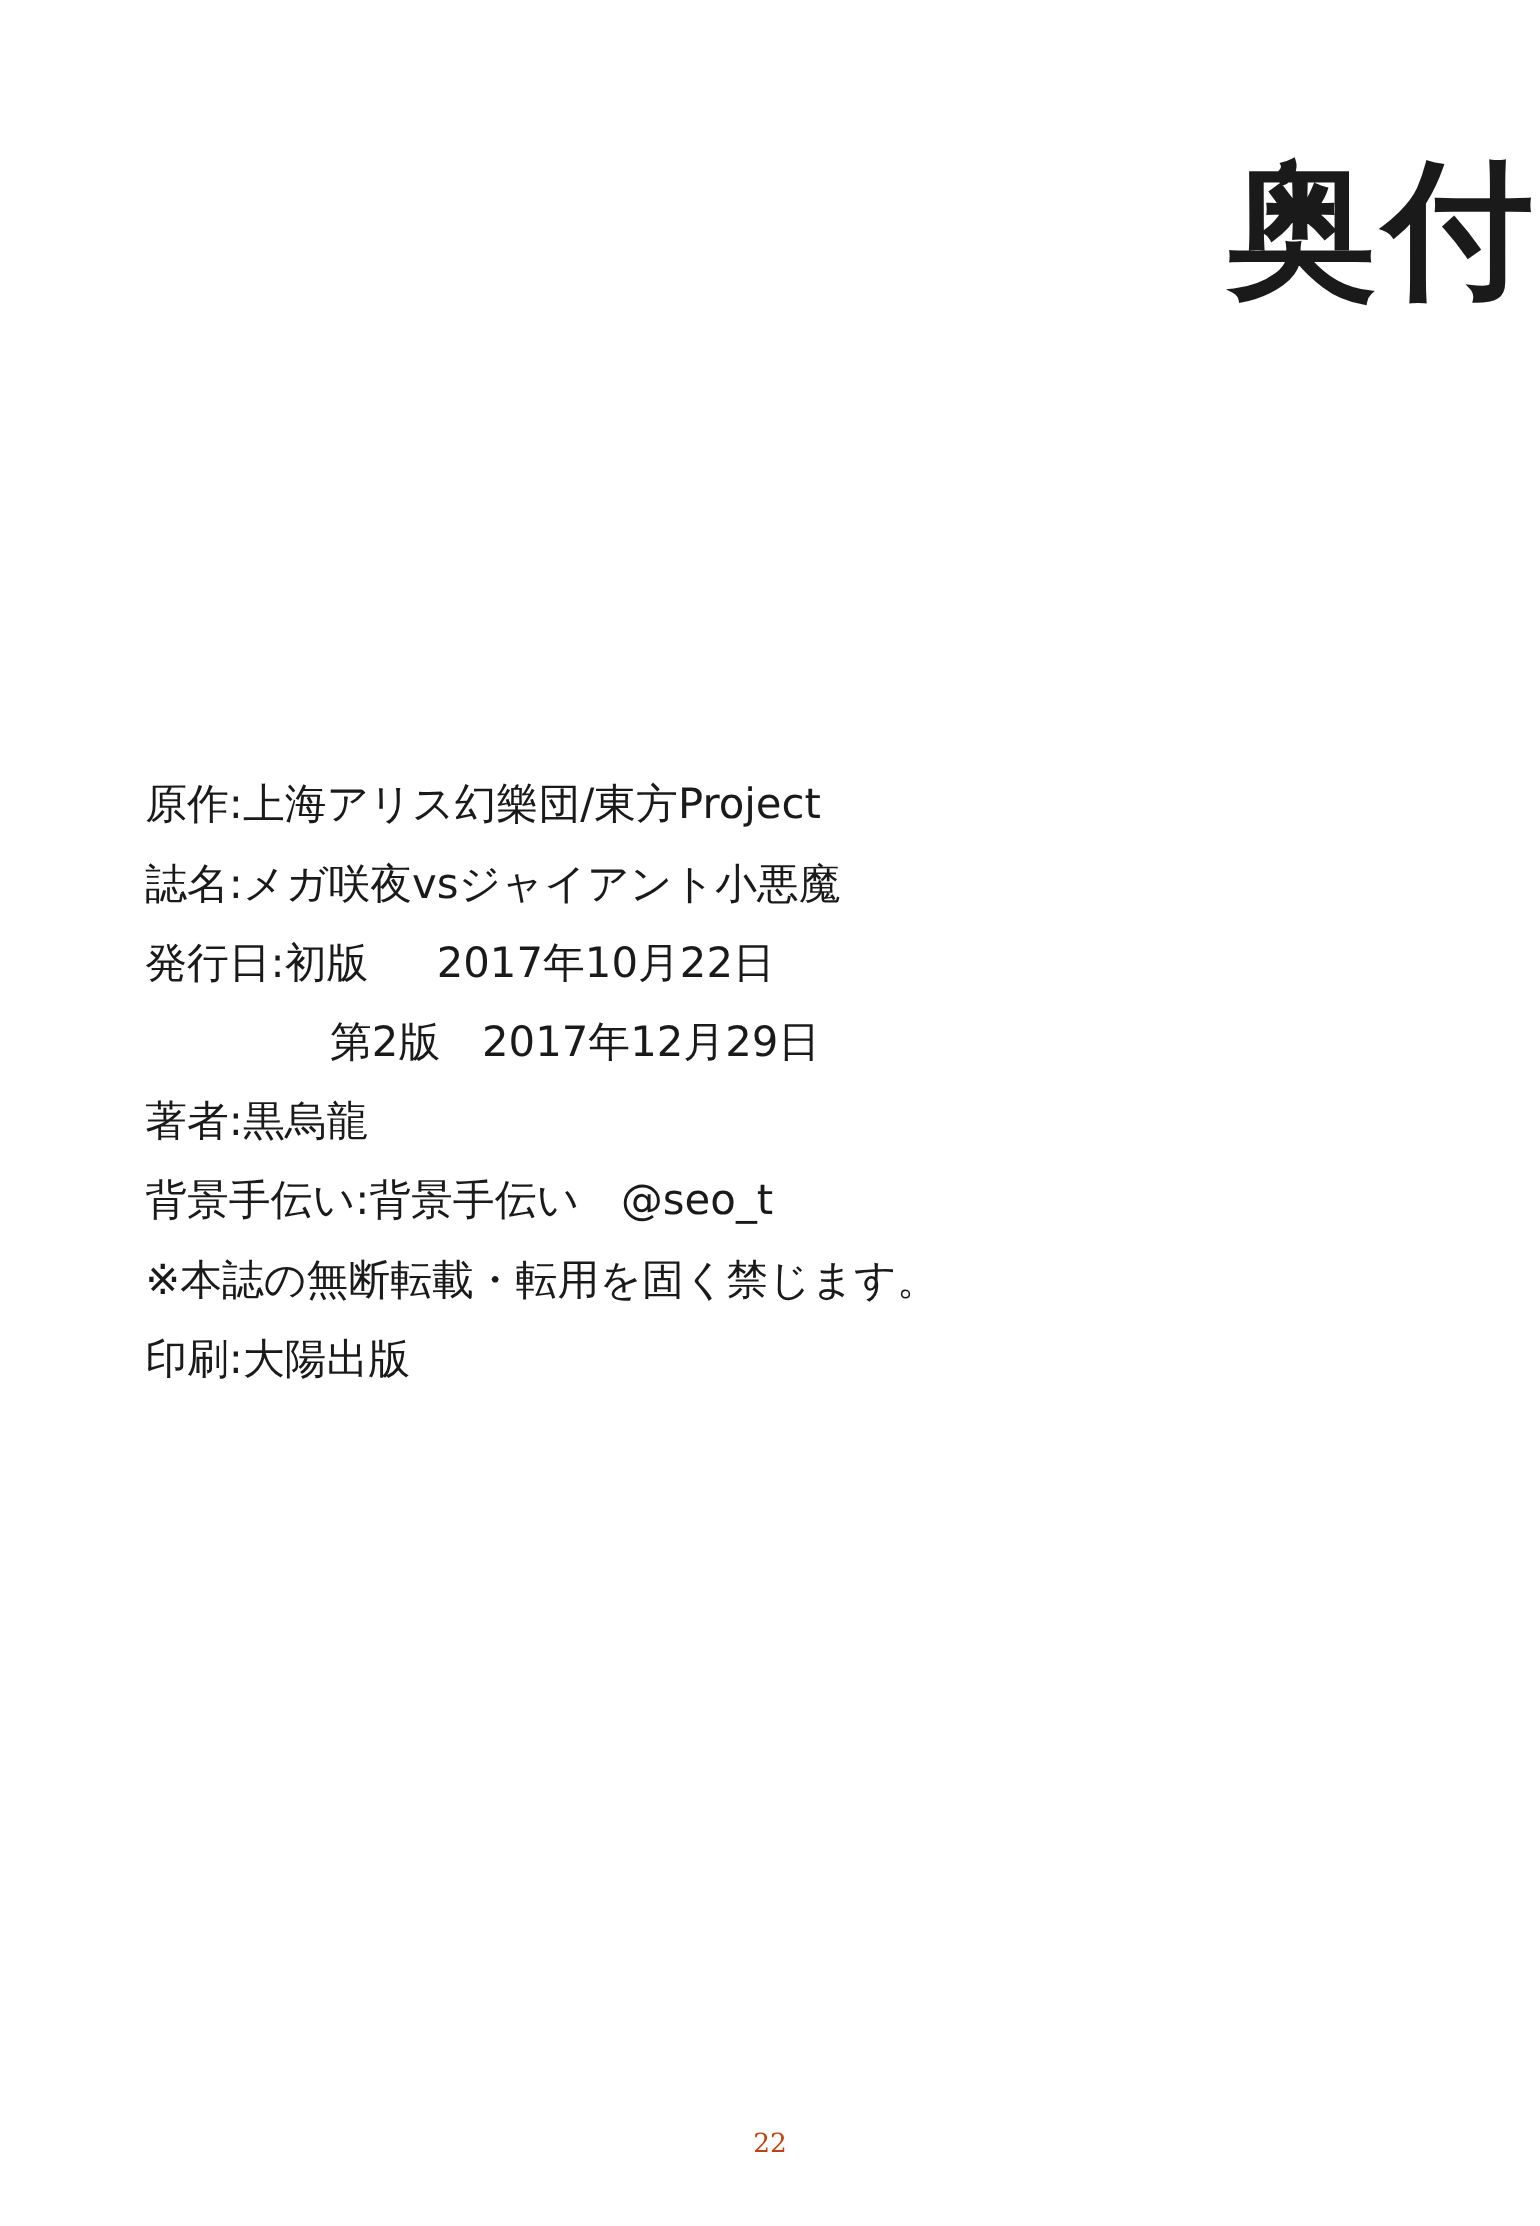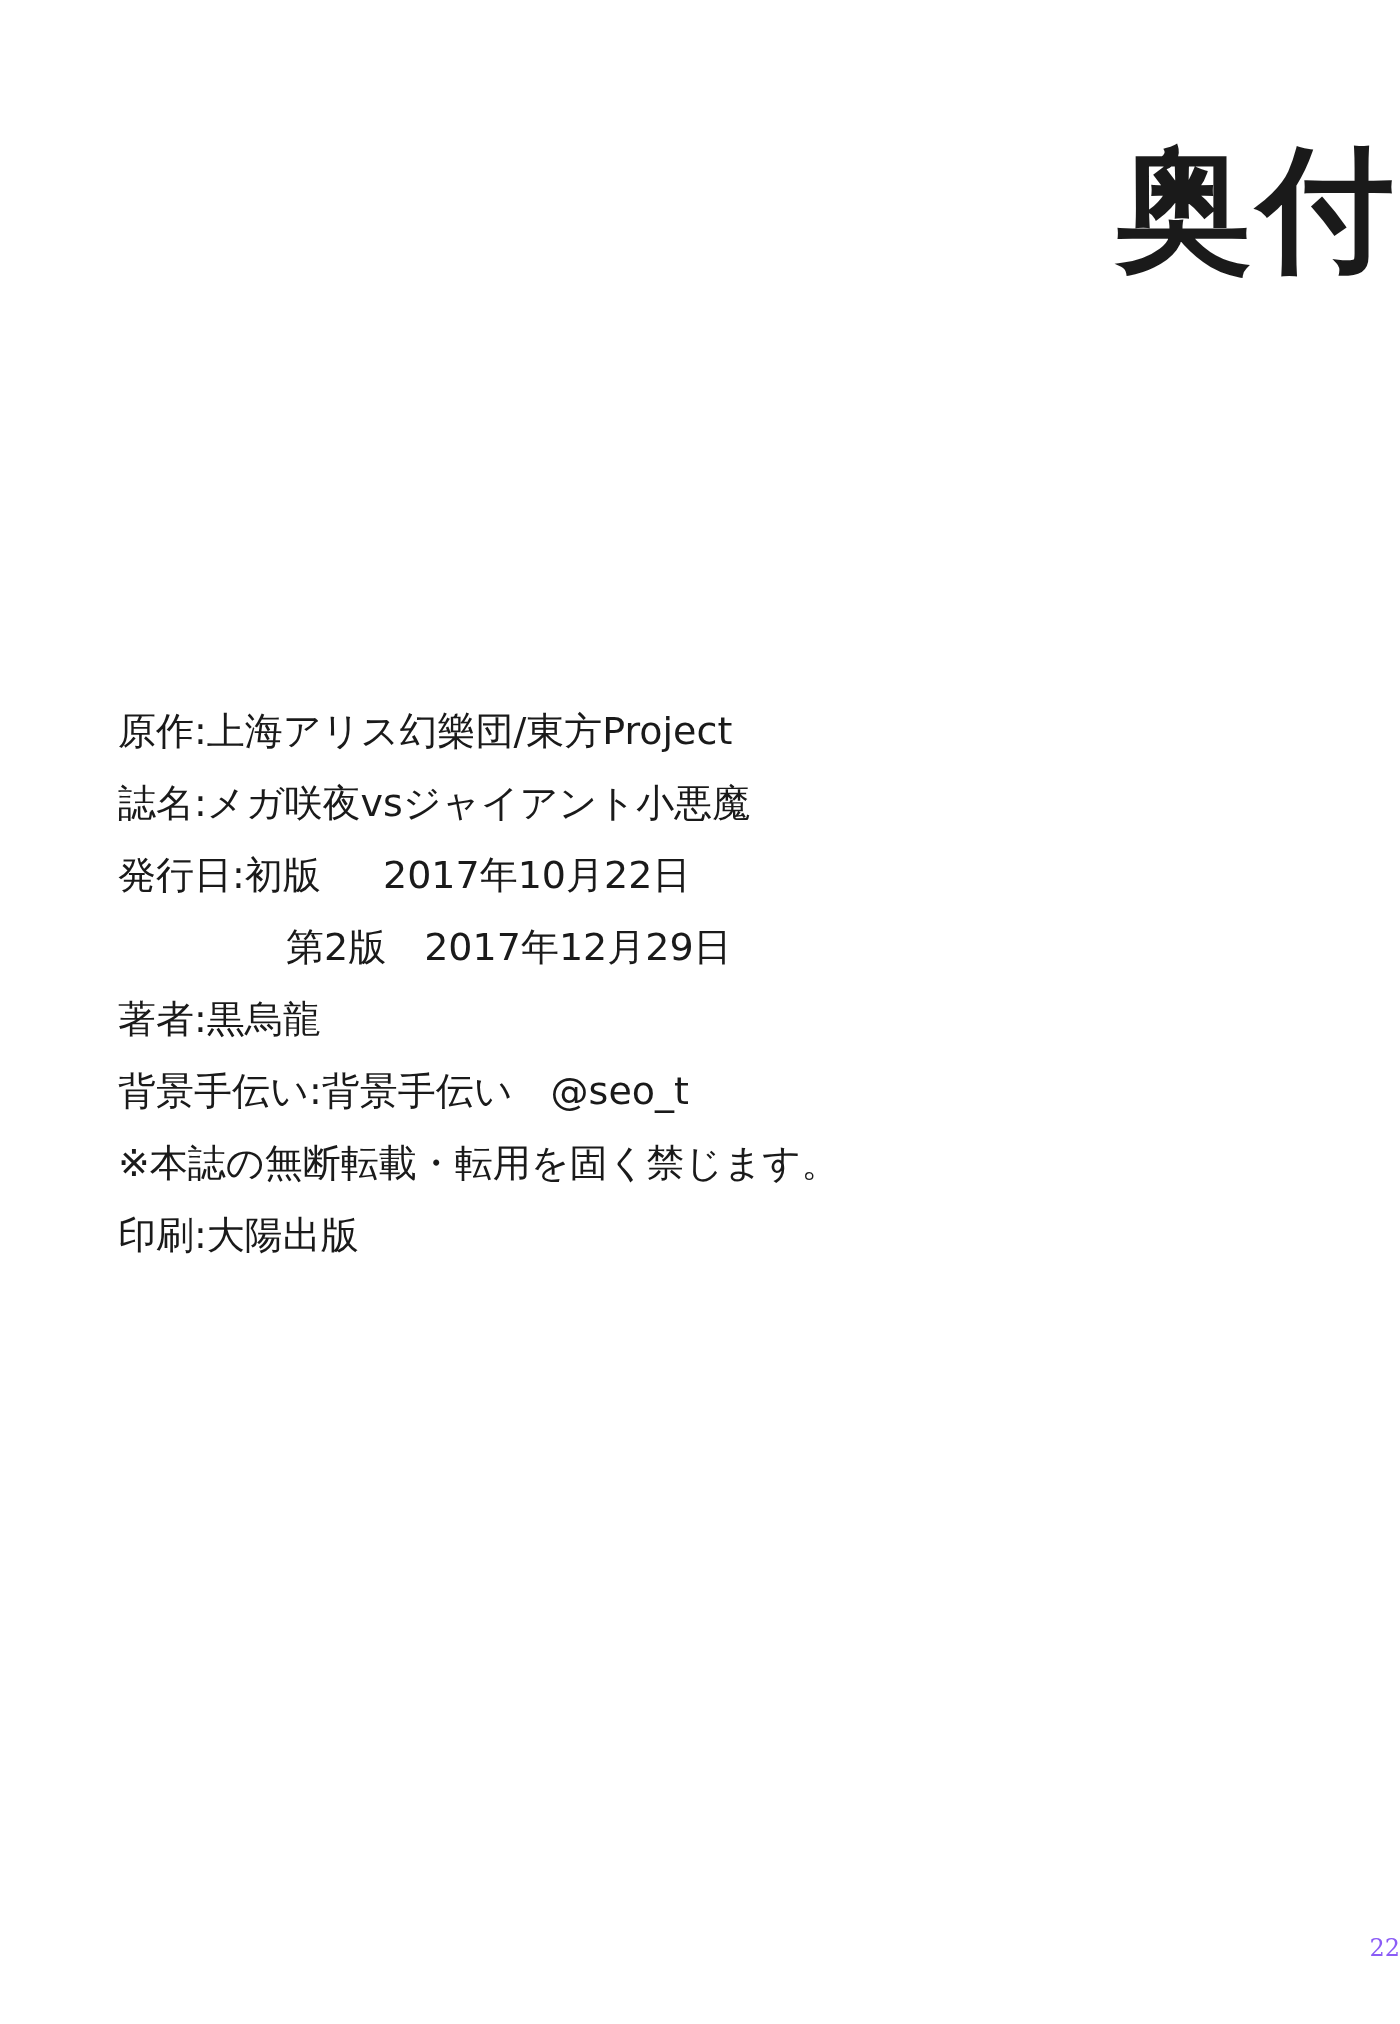--- a/index.html
+++ b/index.html
@@ -29,21 +29,21 @@
     text-align: right;
     font-size: 136px;
     font-weight: 700;
     letter-spacing: 6px;
     line-height: 1.2;
     font-family: "DejaVu Sans", "Liberation Sans", sans-serif;
   }
   .colophon-body {
     position: absolute;
     top: 712px;
-    left: 118px;
+    left: 132px;
     width: 1180px;
   }
   .line {
     font-size: 38px;
     line-height: 1.0;
     margin-bottom: 34px;
     white-space: pre;
     font-family: "DejaVu Sans", "Liberation Sans", sans-serif;
     font-weight: 500;
     letter-spacing: 0px;
@@ -57,24 +57,24 @@
   .line .mono {
     font-family: "DejaVu Sans Mono", "Liberation Mono", monospace;
     font-size: 37px;
     letter-spacing: -0.5px;
   }
   .page-number {
     position: absolute;
     bottom: 62px;
     left: 0;
     width: 1400px;
-    text-align: right;
+    text-align: center;
     font-size: 24px;
     font-family: "DejaVu Serif", "Liberation Serif", serif;
-    color: #8b5cf6;
+    color: #c2410c;
   }
 </style>
 </head>
 <body>
 
 <div class="page">
 
   <div class="colophon-title">奥付</div>
 
   <div class="colophon-body">

